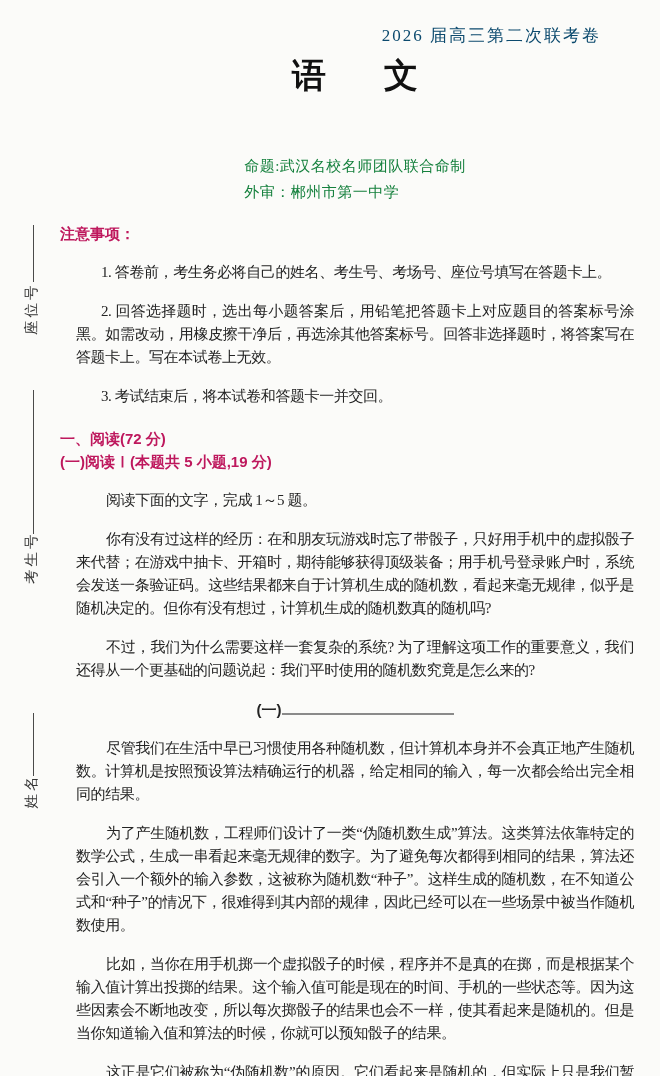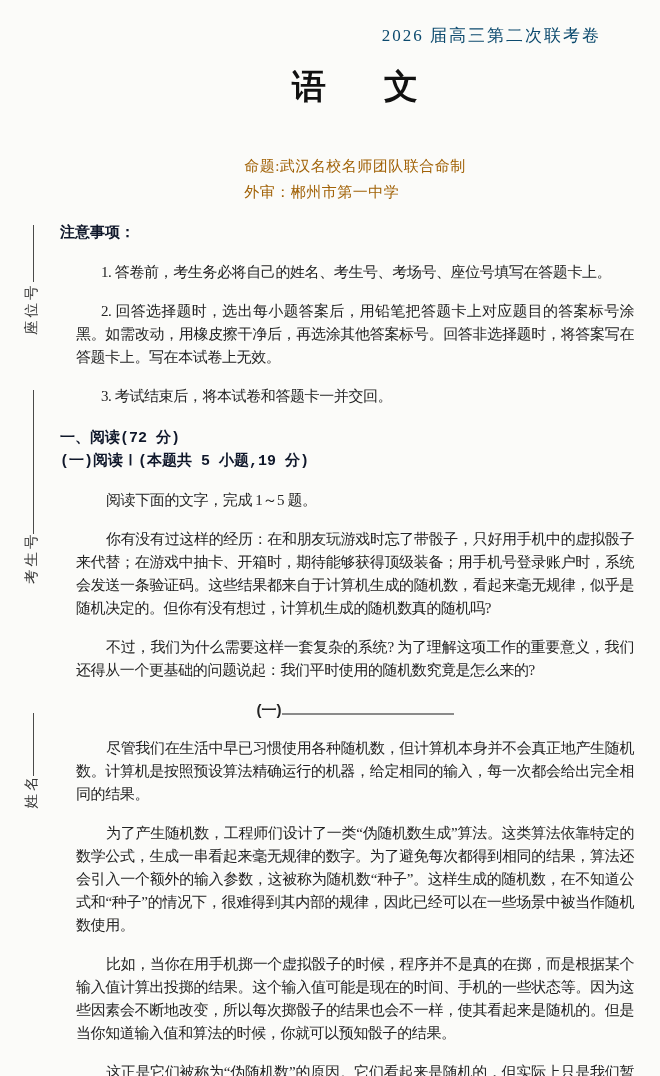--- a/index.html
+++ b/index.html
@@ -24,43 +24,43 @@
     transform:rotate(-90deg);
     font-family:"Liberation Serif","DejaVu Serif",serif;
   }
   
   .exam-session{
     position:absolute;top:24px;right:59px;
     font-size:17px;letter-spacing:2px;color:#0c4a6e;
     font-family:"Liberation Serif","DejaVu Serif",serif;
   }
   .subject-title{
-    position:absolute;top:64px;left:60px;width:590px;
+    position:absolute;top:53px;left:60px;width:590px;
     text-align:center;font-size:34px;font-weight:700;color:#111;
     font-family:"Liberation Sans","DejaVu Sans",sans-serif;
   }
   .subject-title .ch{display:inline-block;}
   .subject-title .ch + .ch{margin-left:58px;}
   .credits{
     position:absolute;top:153px;left:60px;width:590px;
   }
   .credits .inner{
     width:fit-content;margin:0 auto;text-align:left;
-    font-size:15px;line-height:26px;color:#a16207;letter-spacing:0.5px;
+    font-size:15px;line-height:26px;color:#15803d;letter-spacing:0.5px;
   }
   
   .content{
     position:absolute;top:222px;left:60px;width:590px;
     font-size:15px;line-height:23px;letter-spacing:-0.4px;
     text-align:justify;color:#232323;
   }
   .content p{margin:16px;}
   .bold-h{
-    font-weight:700;color:#0f172a;
-    font-family:Liberation Mono, monospace;
+    font-weight:700;color:#be185d;
+    font-family:Liberation Sans, sans-serif;
     letter-spacing:0;
   }
   .notice-item{text-indent:25px;}
   .sec-heading{margin-top:19px;}
   .instruction{text-indent:2em;}
   .para{text-indent:2em;}
   .part-marker{
     text-align:center;text-indent:0;
     font-weight:700;
     font-family:"Liberation Sans","DejaVu Sans",sans-serif;

